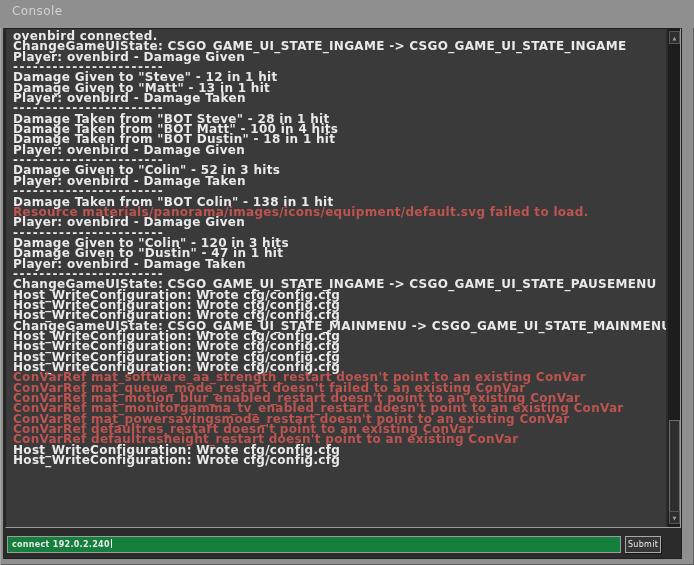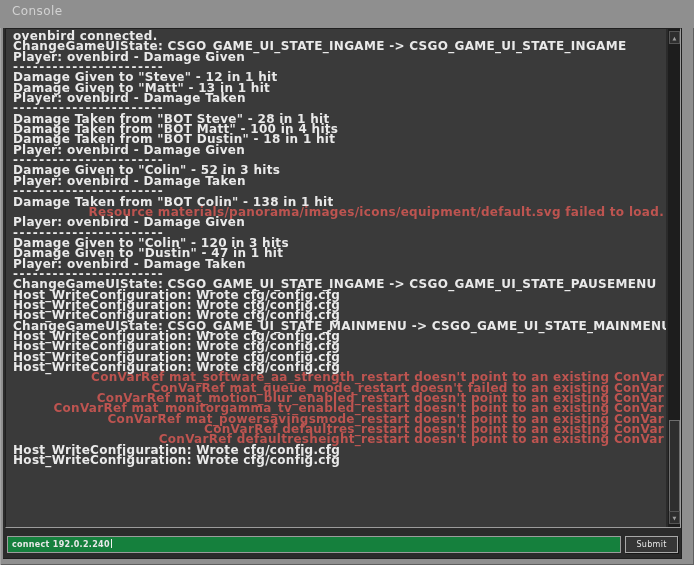--- a/index.html
+++ b/index.html
@@ -14,36 +14,36 @@
   .titlebar{position:absolute;left:0;top:0;width:100%;height:28px;background:var(--frame);}
   .titlebar .title{position:absolute;left:12px;top:4px;font-size:12px;color:var(--title);letter-spacing:.4px;}
   .body{position:absolute;left:3px;top:28px;width:679px;height:531px;background:var(--body);
     box-shadow:inset -1px -1px 0 #1f1f1f;}
   .logpanel{position:absolute;left:2px;top:0;width:676px;height:500px;background:var(--logbg);
     border-top:1px solid #202020;border-left:1px solid #202020;
     border-right:1px solid #9c9c9c;border-bottom:1px solid #9c9c9c;overflow:hidden;}
   .lines{position:absolute;left:0;top:2px;right:16px;padding-left:7px;
     font-size:12px;font-weight:bold;line-height:10.35px;letter-spacing:.3px;color:var(--text);}
   .line{white-space:pre;}
-  .line.error{color:var(--red);text-align:right;}
+  .line.error{color:var(--red);}
   .line.separator{letter-spacing:1.6px;color:var(--text);}
   
   .scrollbar{position:absolute;top:0;right:0;width:14px;height:100%;background:var(--track);border-left:2px solid var(--body);}
   .sb-btn{position:absolute;left:1px;width:11px;height:13px;background:var(--thumb);
     border:1px solid #555;color:#9d9d9d;font-size:5px;line-height:12px;text-align:center;}
   .sb-btn.up{top:2px;}
   .sb-btn.down{bottom:3px;}
   .sb-thumb{position:absolute;left:1px;top:391px;width:11px;height:93px;background:var(--thumb);
     border:1px solid var(--thumb-border);border-bottom-color:#444;}
   
   .cmd-input{position:absolute;left:4px;top:508px;width:614px;height:17px;background:#15803d;
     border:1px solid #9c9c9c;color:var(--text);font-size:8px;font-weight:bold;
     line-height:15px;padding-left:4px;white-space:pre;letter-spacing:.3px;}
   .caret{display:inline-block;width:1px;height:9px;background:#f2f2f2;vertical-align:-1px;margin-left:1px;}
-  .submit{position:absolute;left:622px;top:508px;width:53px;height:17px;background:var(--ctl-bg);
+  .submit{position:absolute;left:622px;top:508px;width:36px;height:17px;background:var(--ctl-bg);
     border:1px solid var(--ctl-border);box-shadow:1px 1px 0 #161616;
     color:var(--text);font-family:inherit;font-size:8px;line-height:14px;text-align:center;letter-spacing:.3px;}
 </style>
 </head>
 <body>
 
 <div class="window">
   <div class="titlebar">
     <span class="title">Console</span>
   </div>

